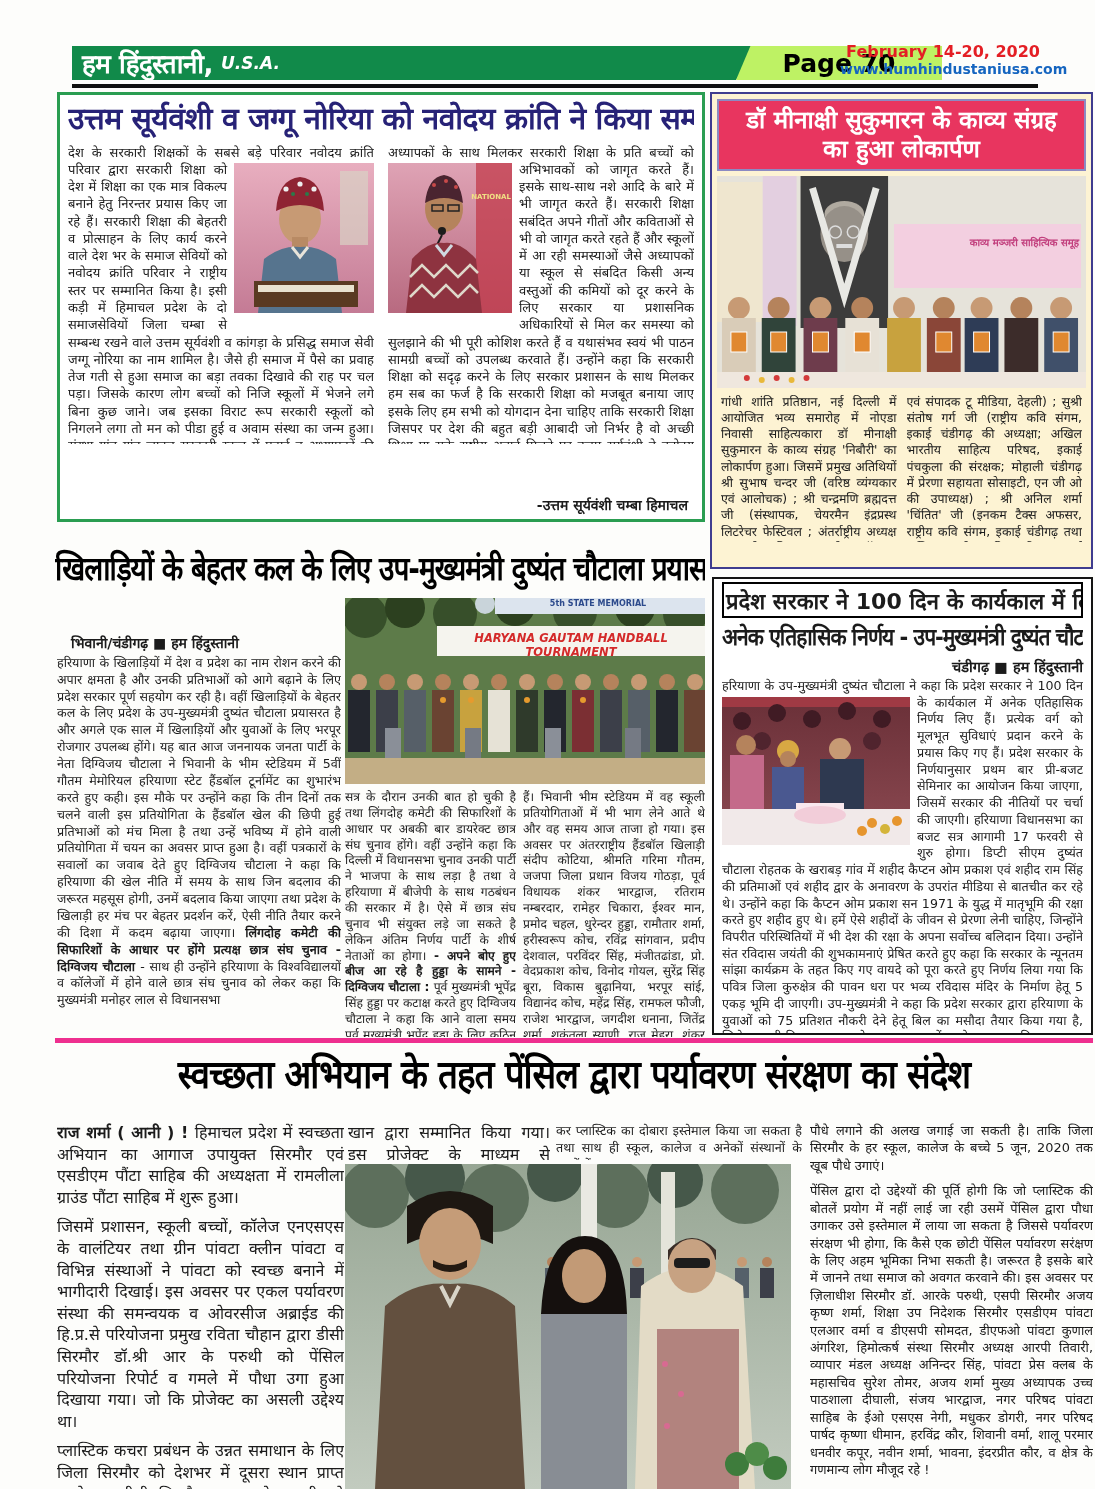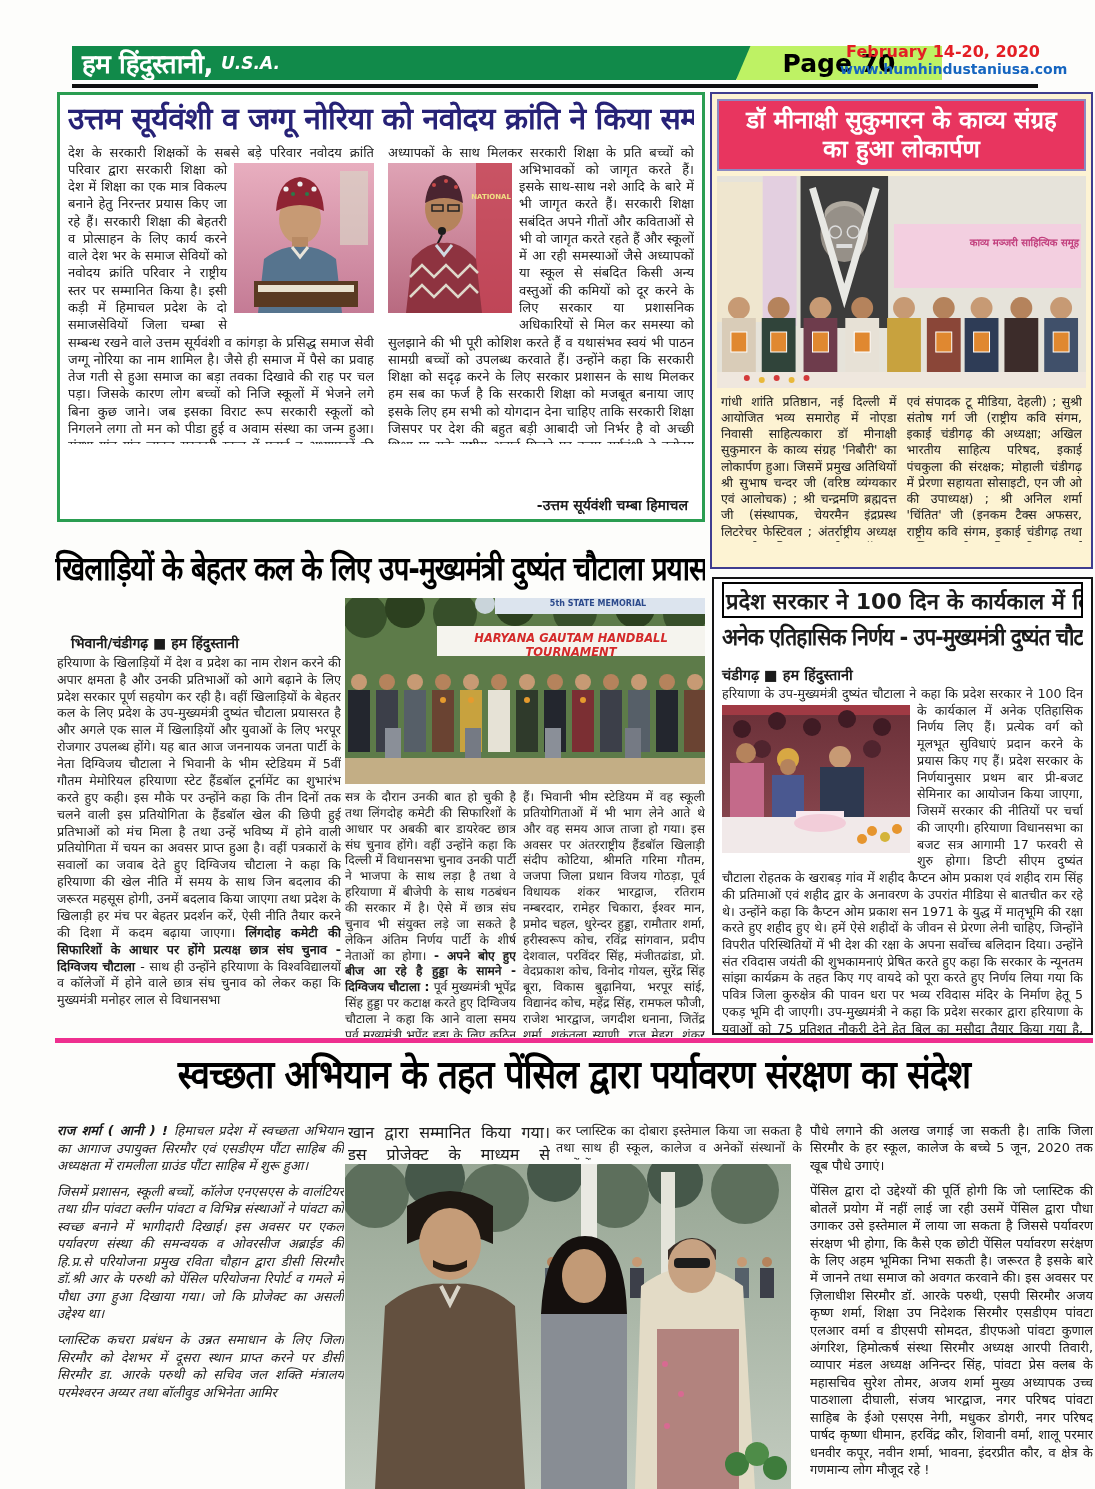--- a/index.html
+++ b/index.html
@@ -92,32 +92,32 @@
     border:2px solid #141414; background:#fff; padding:3px 8px; overflow:hidden;
   }
   .a4-h1 {
     border:2px solid #000; text-align:center; font-weight:bold; font-size:22px;
     white-space:nowrap; overflow:hidden; padding:1px 2px;
   }
   .a4-h2 {
     text-align:center; font-weight:800; font-size:21px; letter-spacing:-1px;
     white-space:nowrap; overflow:hidden; margin-top:2px; transform:scaleY(1.12); transform-origin:top;
   }
-  .a4-byline { text-align:left; font-weight:bold; font-size:14.5px; margin:16px 0 2px; }
+  .a4-byline { text-align:right; font-weight:bold; font-size:14.5px; margin:8px 0 2px; }
   .a4-body { font-size:12.6px; line-height:1.33; height:356px; overflow:hidden; }
   #photo-4 { width:188px; height:148px; }
 
   
   .divider-pink { position:absolute; left:55px; top:1038px; width:1038px; height:5px; background:#ee2f8f; }
   .a5-headline {
     position:absolute; left:55px; top:1047px; width:1038px; text-align:center;
     font-size:35px; font-weight:800; color:#000; letter-spacing:-1px;
     white-space:nowrap; overflow:hidden; transform:scaleY(1.12); transform-origin:top;
   }
-  #a5-col1 { position:absolute; left:57px; top:1122px; width:287px; height:367px; font-size:13px; line-height:1.35; overflow:hidden;font-style:italic; }
+  #a5-col1 { position:absolute; left:57px; top:1122px; width:287px; height:367px; font-size:16px; line-height:1.35; overflow:hidden; }
   #a5-col2 { position:absolute; left:348px; top:1122px; width:202px; height:38px; font-size:16px; line-height:1.35; overflow:hidden; }
   #a5-col3 { position:absolute; left:556px; top:1122px; width:246px; height:38px; font-size:12.6px; line-height:1.35; overflow:hidden; }
   #a5-photo { position:absolute; left:345px; top:1164px; width:446px; height:325px; }
   #a5-col4 { position:absolute; left:810px; top:1122px; width:283px; height:367px; font-size:12.9px; line-height:1.35; overflow:hidden; }
   .lead-bold { font-weight:bold; }
   .para { display:block; margin-top:8px; }
 </style>
 </head>
 <body>
 

